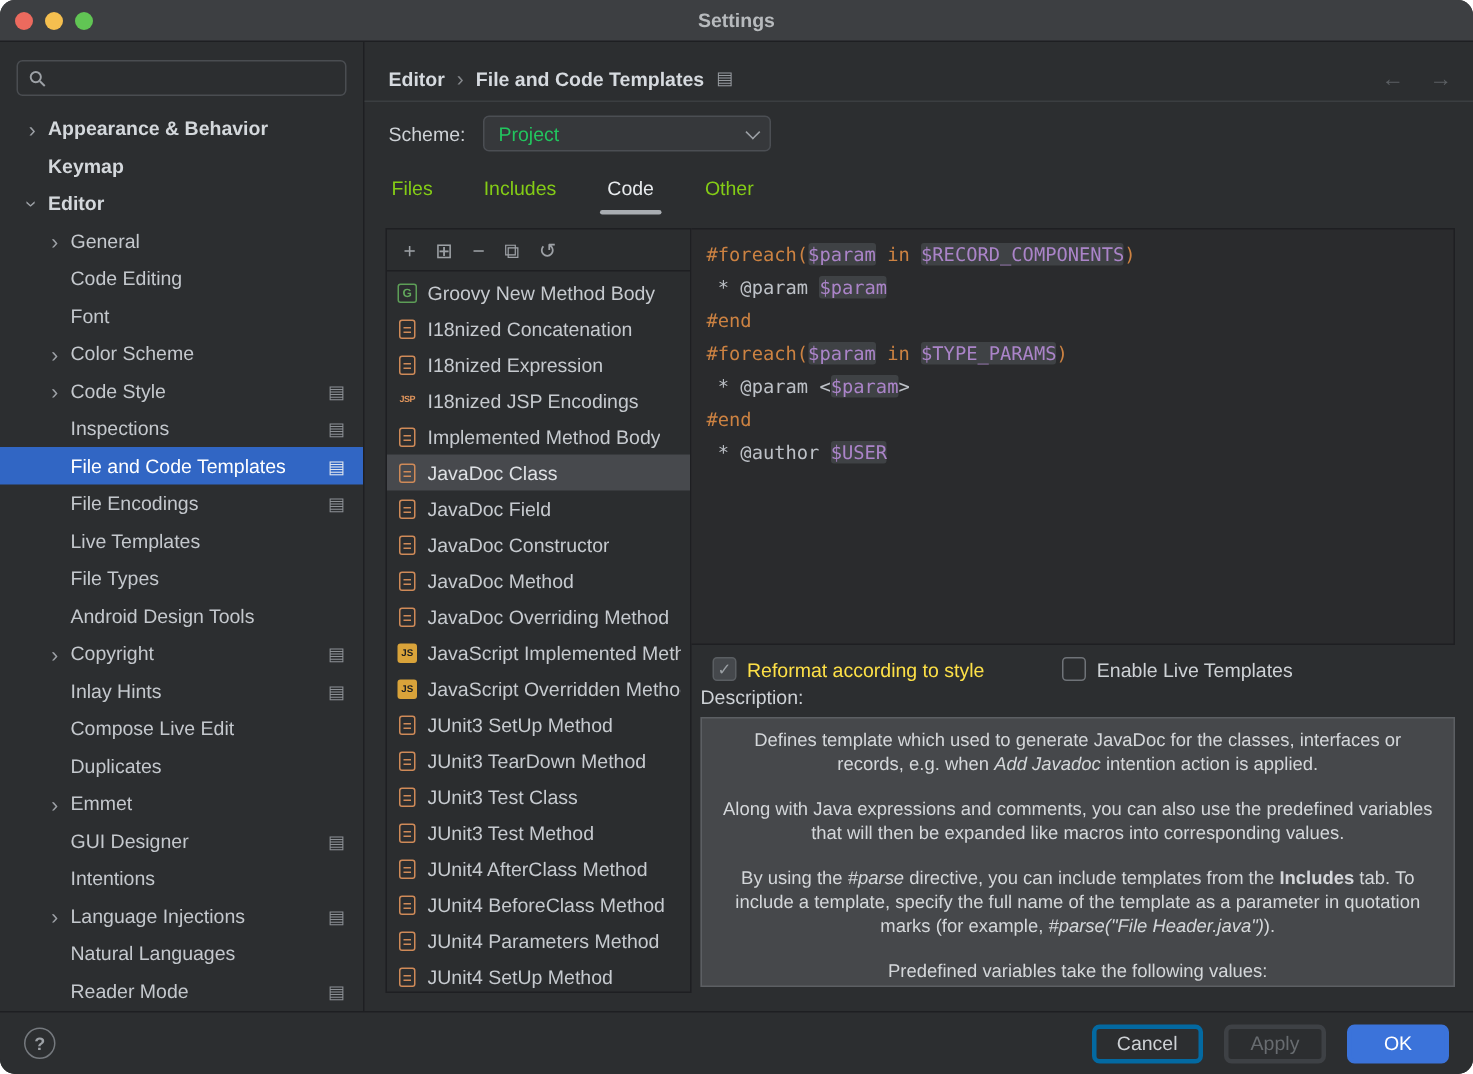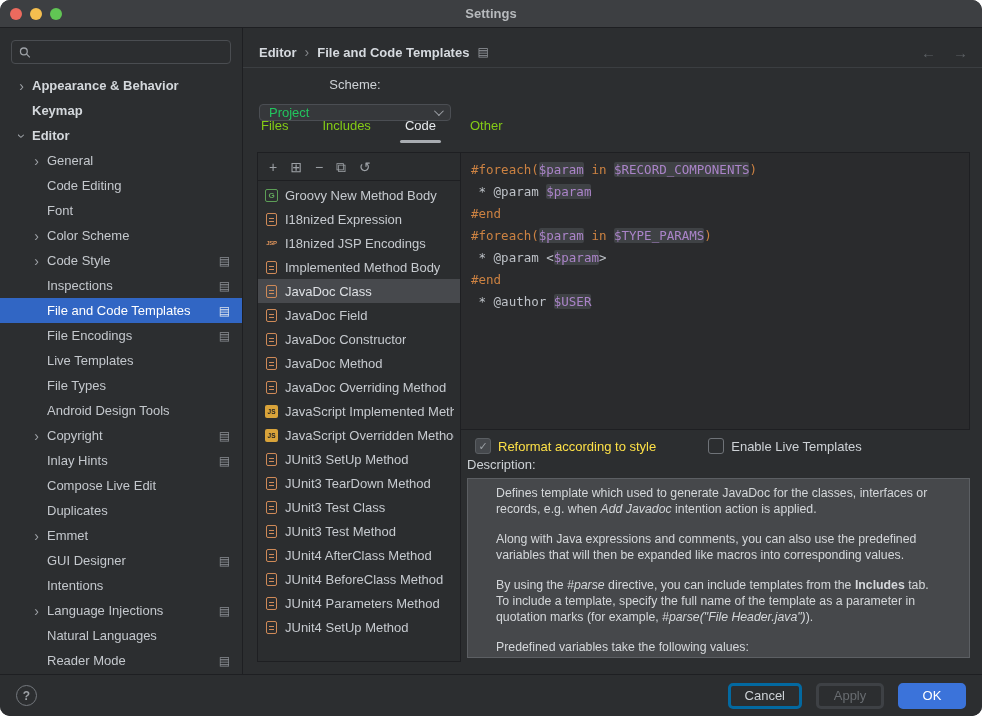--- a/index.html
+++ b/index.html
@@ -38,21 +38,21 @@
   
   .main { position:absolute; left:243px; top:28px; right:0; bottom:42px; }
   .breadcrumb-row { position:absolute; left:16px; right:14px; top:11px; height:26px;
                     display:flex; align-items:center; gap:8px; }
   .crumb { font-weight:bold; color:#d6dadf; }
   .crumb-sep { color:#85888c; font-size:14px; }
   .crumb-badge { color:#95999e; font-size:12px; }
   .nav-arrows { margin-left:auto; display:flex; gap:17px; color:#5c6064; font-size:15px; }
   .header-divider { position:absolute; left:0; right:0; top:39px; height:1px; background:#3b3e41; }
 
-  .scheme-row { position:absolute; left:16px; top:49px; height:24px; display:flex; align-items:center; gap:12px;flex-direction:column; }
+  .scheme-row { position:absolute; left:16px; top:49px; height:24px; display:flex; align-items:center; gap:12px; }
   .scheme-label { color:#ced2d6; }
   .dropdown { width:192px; height:24px; background:#36383b; border:1px solid #4b4e53; border-radius:4px;
               display:flex; align-items:center; padding:0 9px; }
   .dropdown .val { color:#22c55e; }
   .dropdown .chev { margin-left:auto; width:7px; height:7px; border-right:1.6px solid #9da1a6;
                     border-bottom:1.6px solid #9da1a6; transform:rotate(45deg) translateY(-2px); }
 
   .tabs { position:absolute; left:16px; top:86px; display:flex; gap:30px; }
   .tab { padding:4px 2px 10px; color:#84cc16; position:relative; cursor:default; }
   .tab.selected { color:#e8ebee; }
@@ -97,21 +97,21 @@
   .checkbox.disabled .cb-box { background:#45484c; border-color:#5a5e62; color:#9ba0a5; }
   .cb-label { color:#ced2d6; }
   .checkbox.disabled .cb-label { color:#fde047; }
   .checkbox + .checkbox { margin-left:52px; }
 
   
   .desc-label { position:absolute; left:224px; top:429px; color:#ced2d6; }
   .desc-panel { position:absolute; left:224px; right:12px; top:450px; bottom:16px; background:#46484b;
                 border:1px solid #5c5f63; padding:6px 12px; overflow:hidden; color:#d4d7da;
                 font-size:12.3px; line-height:16px; }
-  .desc-p { margin:0 16px 14px; }
+  .desc-p { margin:0 0 14px;text-align:center; }
   .desc-p:last-child { margin-bottom:0; }
   .it { font-style:italic; } .bd { font-weight:bold; }
 
   
   .footer { position:absolute; left:0; right:0; bottom:0; height:42px; border-top:1px solid #1e1f22;
             display:flex; align-items:center; padding:0 16px; background:#2c2e30; }
   .help { width:21px; height:21px; border-radius:50%; border:1px solid #75797e; color:#9da1a6;
           display:flex; align-items:center; justify-content:center; font-size:12px; font-weight:bold; }
   .footer-buttons { margin-left:auto; display:flex; gap:14px; }
   .btn { height:26px; min-width:68px; padding:0 14px; border-radius:5px; font:inherit;
@@ -287,20 +287,24 @@
           <span class="tb-btn">⧉</span>
           <span class="tb-btn">↺</span>
         </div>
       <div class="template-list">
           <div class="list-row">
             <span class="ic ic-groovy">G</span>
             <span class="list-label">Groovy New Method Body</span>
           </div>
           <div class="list-row">
             <span class="ic ic-template"></span>
+            <span class="list-label">I18nized Concatenation</span>
+          </div>
+          <div class="list-row">
+            <span class="ic ic-template"></span>
             <span class="list-label">I18nized Expression</span>
           </div>
           <div class="list-row">
             <span class="ic ic-jsp">JSP</span>
             <span class="list-label">I18nized JSP Encodings</span>
           </div>
           <div class="list-row">
             <span class="ic ic-template"></span>
             <span class="list-label">Implemented Method Body</span>
           </div>

